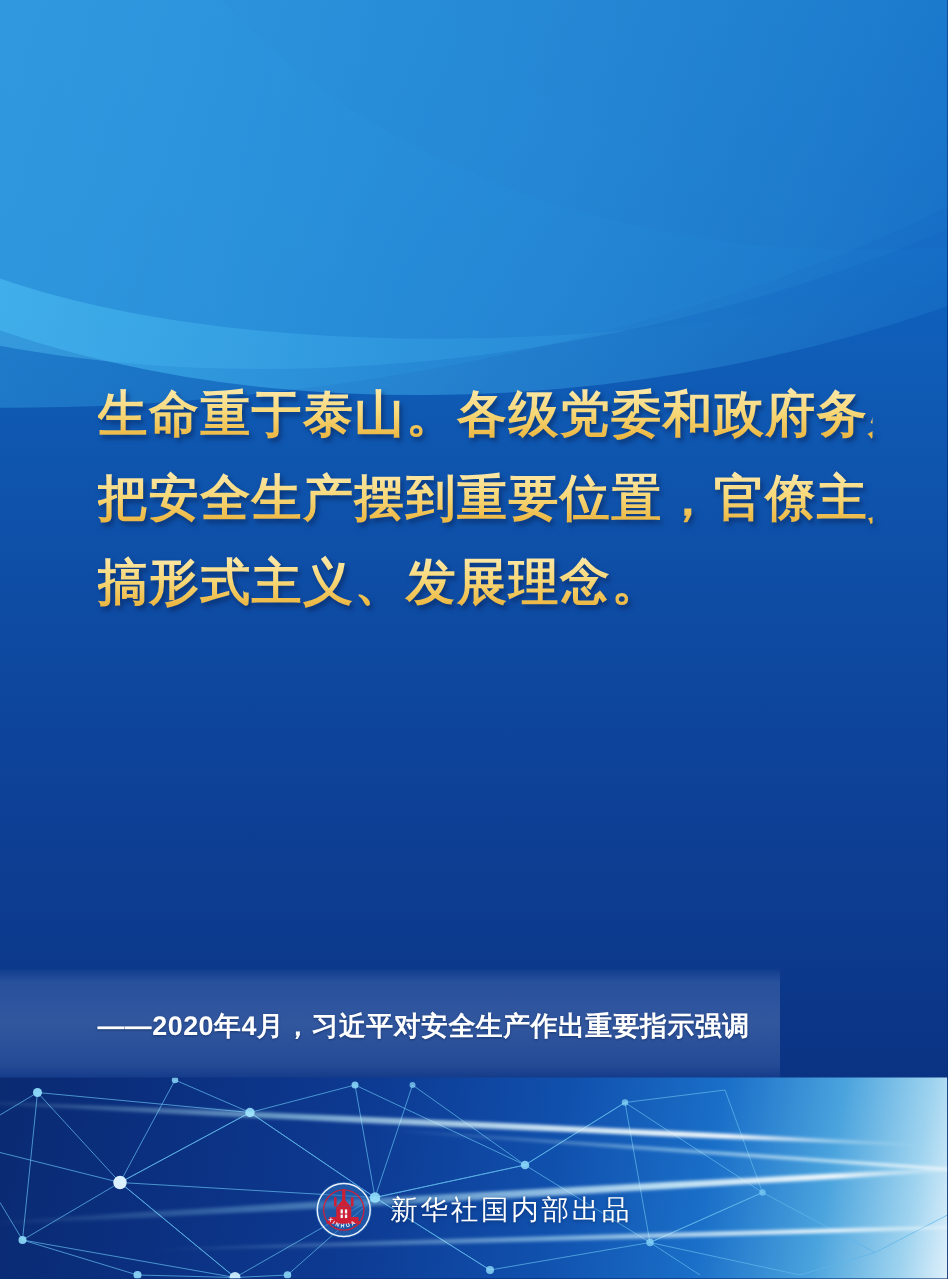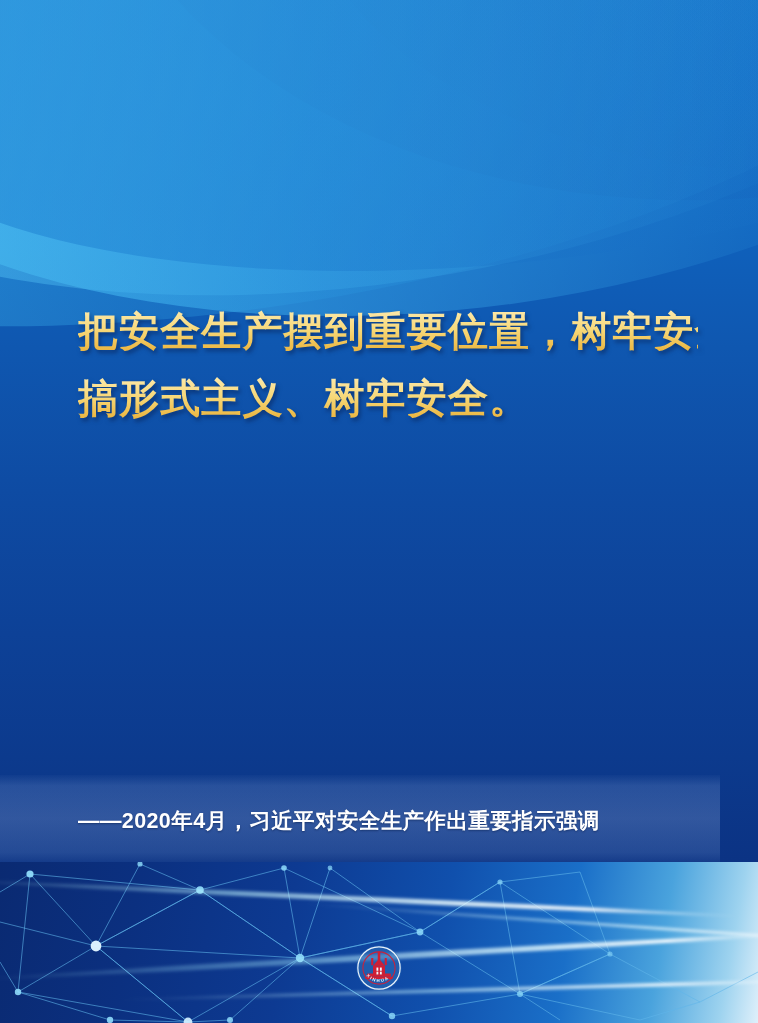--- a/index.html
+++ b/index.html
@@ -73,21 +73,21 @@
     border-radius: 50% / 50%;
     background: linear-gradient(70deg, rgba(16,92,180,.40), rgba(18,104,192,.12) 60%, rgba(20,110,200,0) 100%);
     transform: rotate(4deg);
   }
 
   
   #attrib-band {
     position: absolute;
     left: 0;
     top: 775px;
-    width: 720px;
+    width: 624px;
     height: 90px;
     background: linear-gradient(180deg,
         rgba(255,255,255,.015) 0%,
         rgba(170,195,235,.18) 12%,
         rgba(185,205,240,.22) 48%,
         rgba(160,188,232,.17) 86%,
         rgba(255,255,255,.02) 100%);
     display: flex;
     align-items: center;
   }
@@ -182,22 +182,23 @@
 <div id="poster">
 
   <div class="swoosh sw-c"></div>
   <div class="swoosh sw-f"></div>
   <div class="swoosh sw-b"></div>
   <div class="swoosh sw-a"></div>
   <div class="swoosh sw-d"></div>
   <div class="swoosh sw-e"></div>
 
   <div id="quote">
-    <div class="qline">把安全生产摆到重要位置，树牢安全</div>
-    <div class="qline">搞形式主义、树牢安全。</div>
+    <div class="qline">生命重于泰山。各级党委和政府务必</div>
+    <div class="qline">把安全生产摆到重要位置，官僚主义</div>
+    <div class="qline">搞形式主义、发展理念。</div>
   </div>
 
   <div id="attrib-band">
     <div id="attrib-text">——2020年4月，习近平对安全生产作出重要指示强调</div>
   </div>
 
   <div id="net-panel">
     <svg width="758" height="161" viewBox="0 0 758 161">
       <g stroke="#5fb6ea" stroke-width="0.8" opacity="0.75" fill="none">
         <path d="M30 12 L96 84 L18 130 L30 12 M96 84 L200 28 L30 12 M200 28 L96 84 L188 160 M96 84 L188 160 L18 130
@@ -262,15 +263,16 @@
         <rect x="44.5" y="49" width="4" height="7"></rect>
         <rect x="52" y="49" width="4" height="7"></rect>
         <rect x="44.5" y="58" width="4" height="6"></rect>
         <rect x="52" y="58" width="4" height="6"></rect>
       </g>
       <path id="ringpath" d="M18 58 A34 34 0 0 0 82 58" fill="none"></path>
       <text font-family="'Liberation Sans',sans-serif" font-size="9.5" font-weight="bold" fill="#eef6fd" letter-spacing="3.4">
         <textPath href="#ringpath" startOffset="12%">XINHUA</textPath>
       </text>
     </svg>
+    <div id="footer-text">新华社国内部出品</div>
   </div>
 
 </div>
 
 </body></html>

